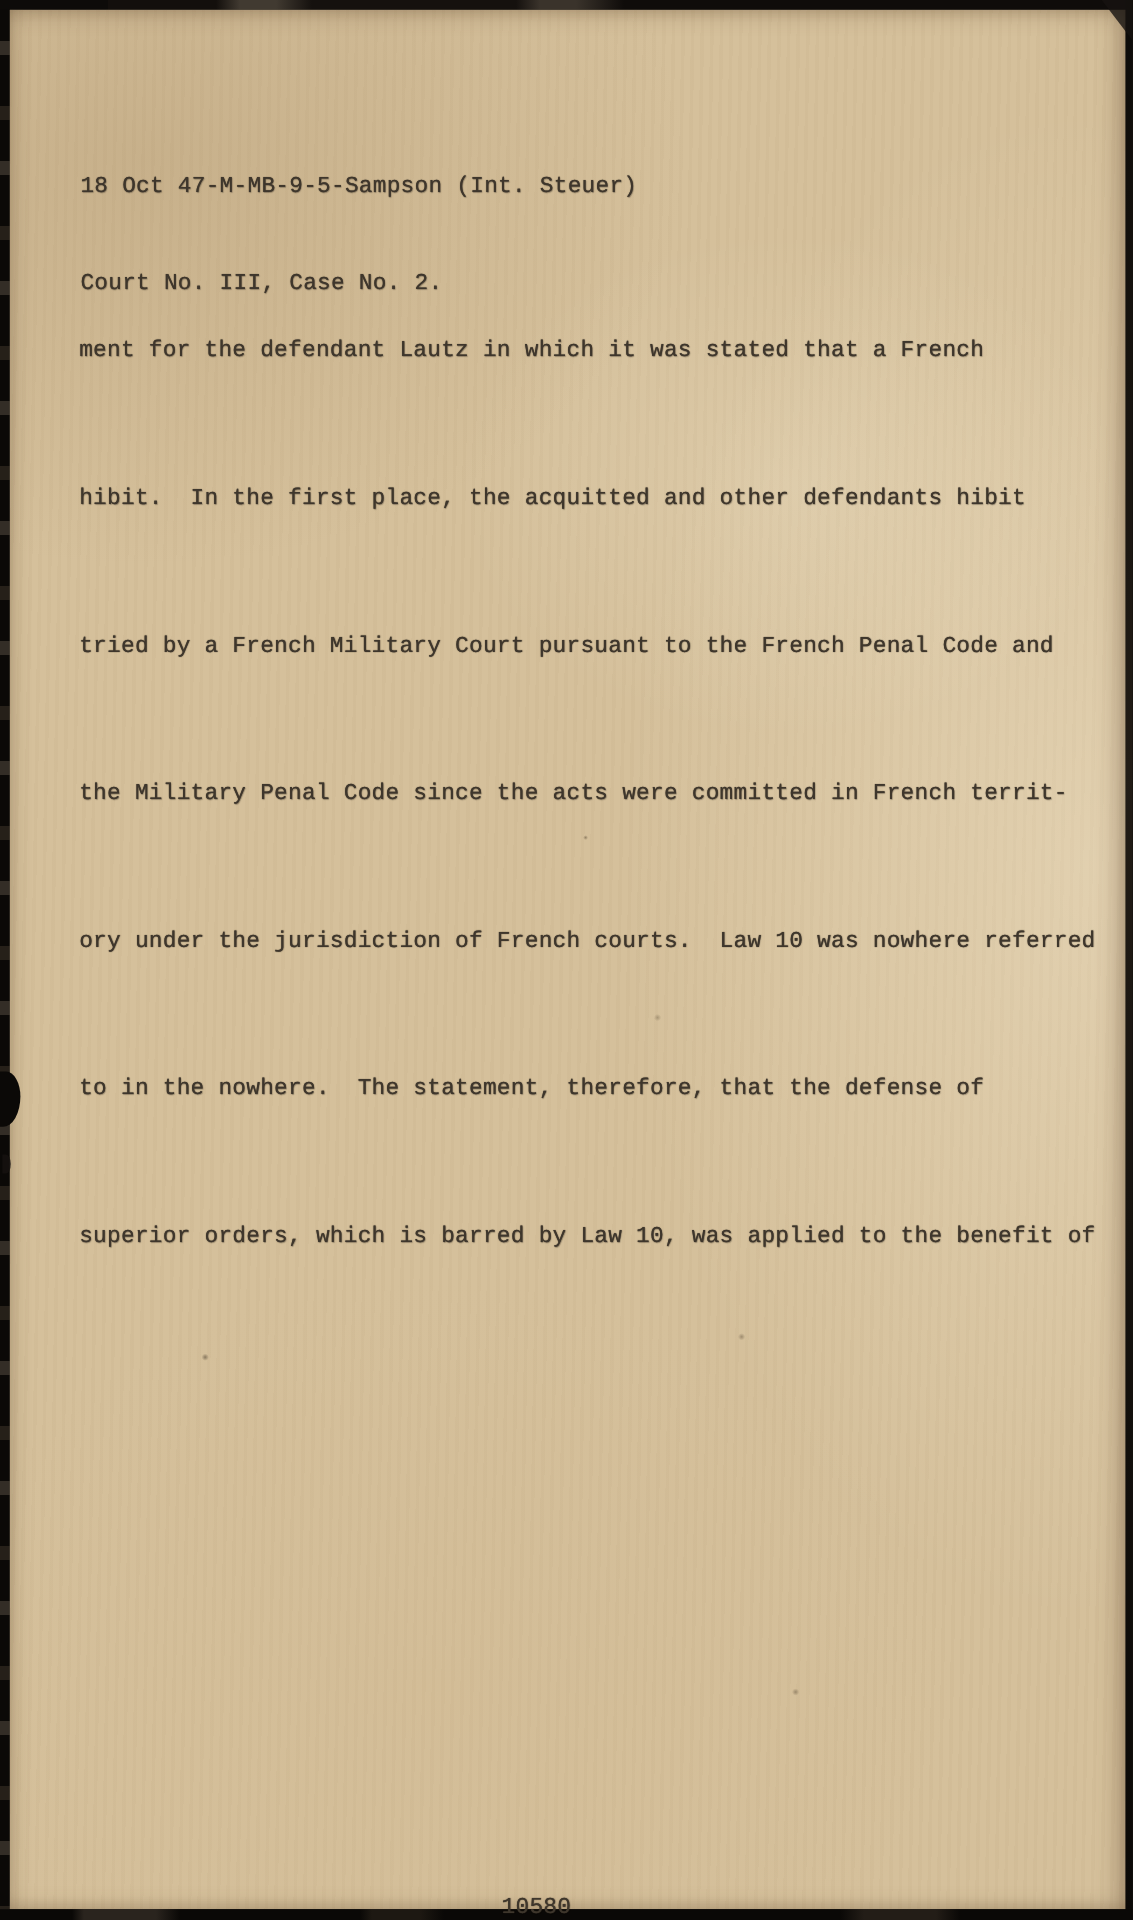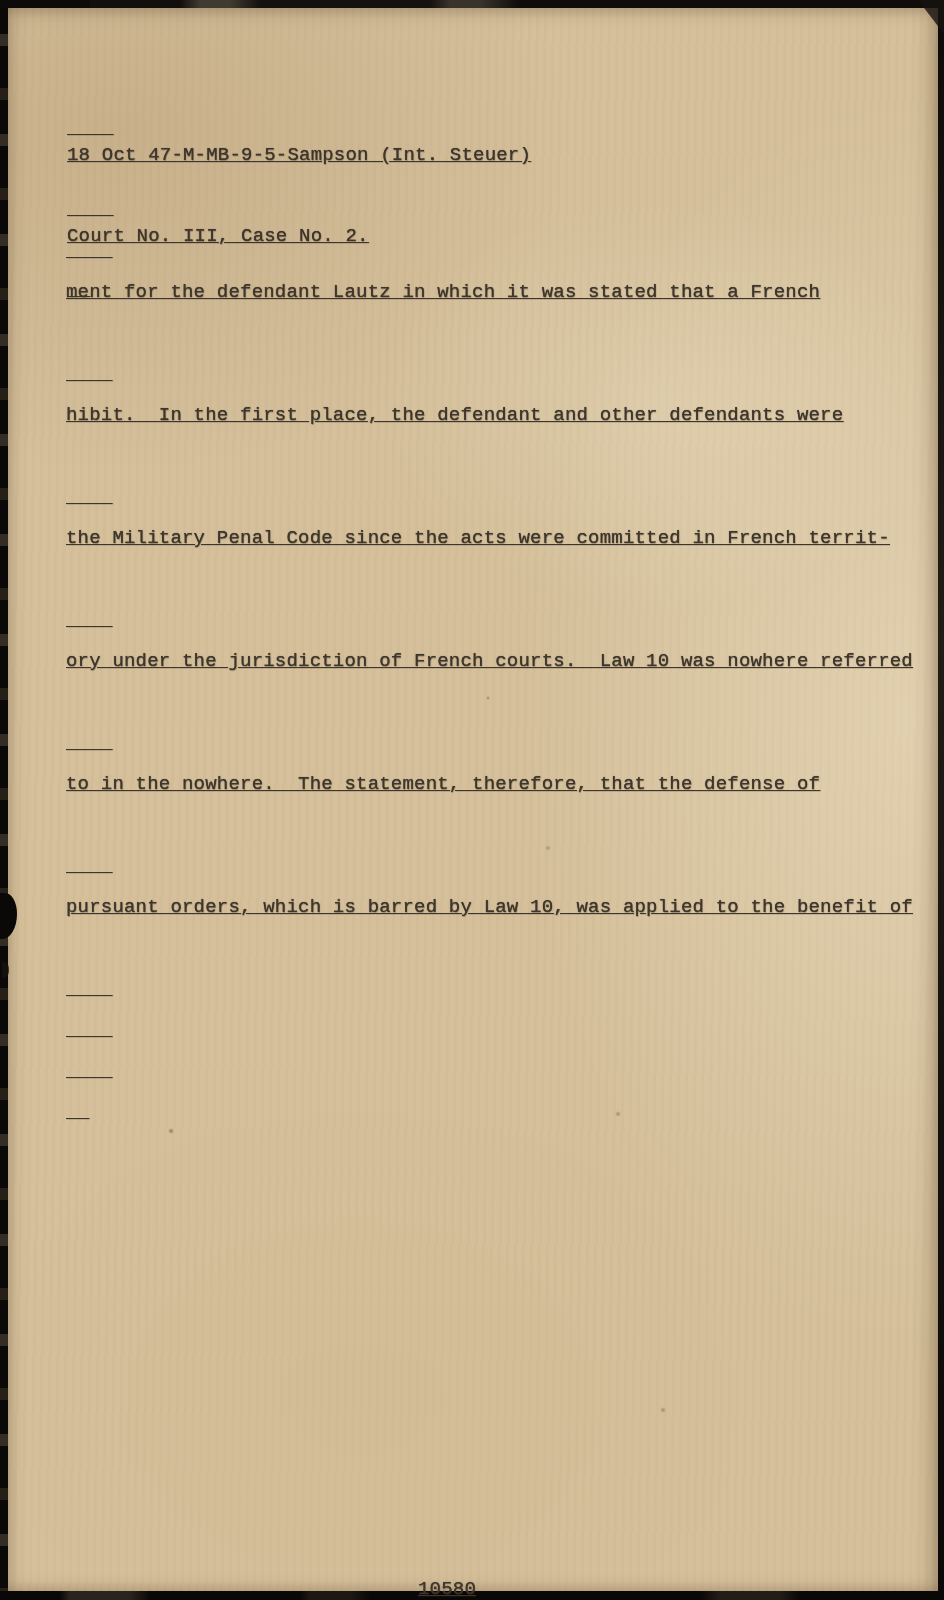--- a/index.html
+++ b/index.html
@@ -1,15 +1,15 @@
 <!DOCTYPE html>
 <html><head>
 <meta charset="utf-8">
 <style>
-  * { margin: 0; padding: 0; box-sizing: border-box; text-decoration: underline; }
+  * { margin: 0; padding: 0; box-sizing: border-box; }
   html, body { background: #1a1713; }
   body { font-family: "Liberation Mono", "DejaVu Sans Mono", monospace; }
 
   .scan-frame {
     position: relative;
     width: 944px;
     height: 1600px;
     overflow: hidden;
     background: #0d0b09;
   }
@@ -126,25 +126,26 @@
   <div class="ink-blob"></div>
   <div class="ink-drip"></div>
 
   <div class="doc-header typewriter">
     <div class="line">18 Oct 47-M-MB-9-5-Sampson (Int. Steuer)</div>
     <div class="line">Court No. III, Case No. 2.</div>
   </div>
 
   <div class="doc-body typewriter">
     <div class="line">ment for the defendant Lautz in which it was stated that a French</div>
-    <div class="line">hibit.  In the first place, the defendant and other defendants were</div>
+    <div class="line">hibit.  In the first place, the acquitted and other defendants hibit</div>
+    <div class="line">tried by a French Military Court pursuant to the French Penal Code and</div>
     <div class="line">the Military Penal Code since the acts were committed in French territ-</div>
     <div class="line">ory under the jurisdiction of French courts.  Law 10 was nowhere referred</div>
     <div class="line">to in the nowhere.  The statement, therefore, that the defense of</div>
-    <div class="line">pursuant orders, which is barred by Law 10, was applied to the benefit of</div>
+    <div class="line">superior orders, which is barred by Law 10, was applied to the benefit of</div>
     
     
     
   </div>
 
   <div class="page-number typewriter">10580</div>
 
 </div>
 
 </body></html>

